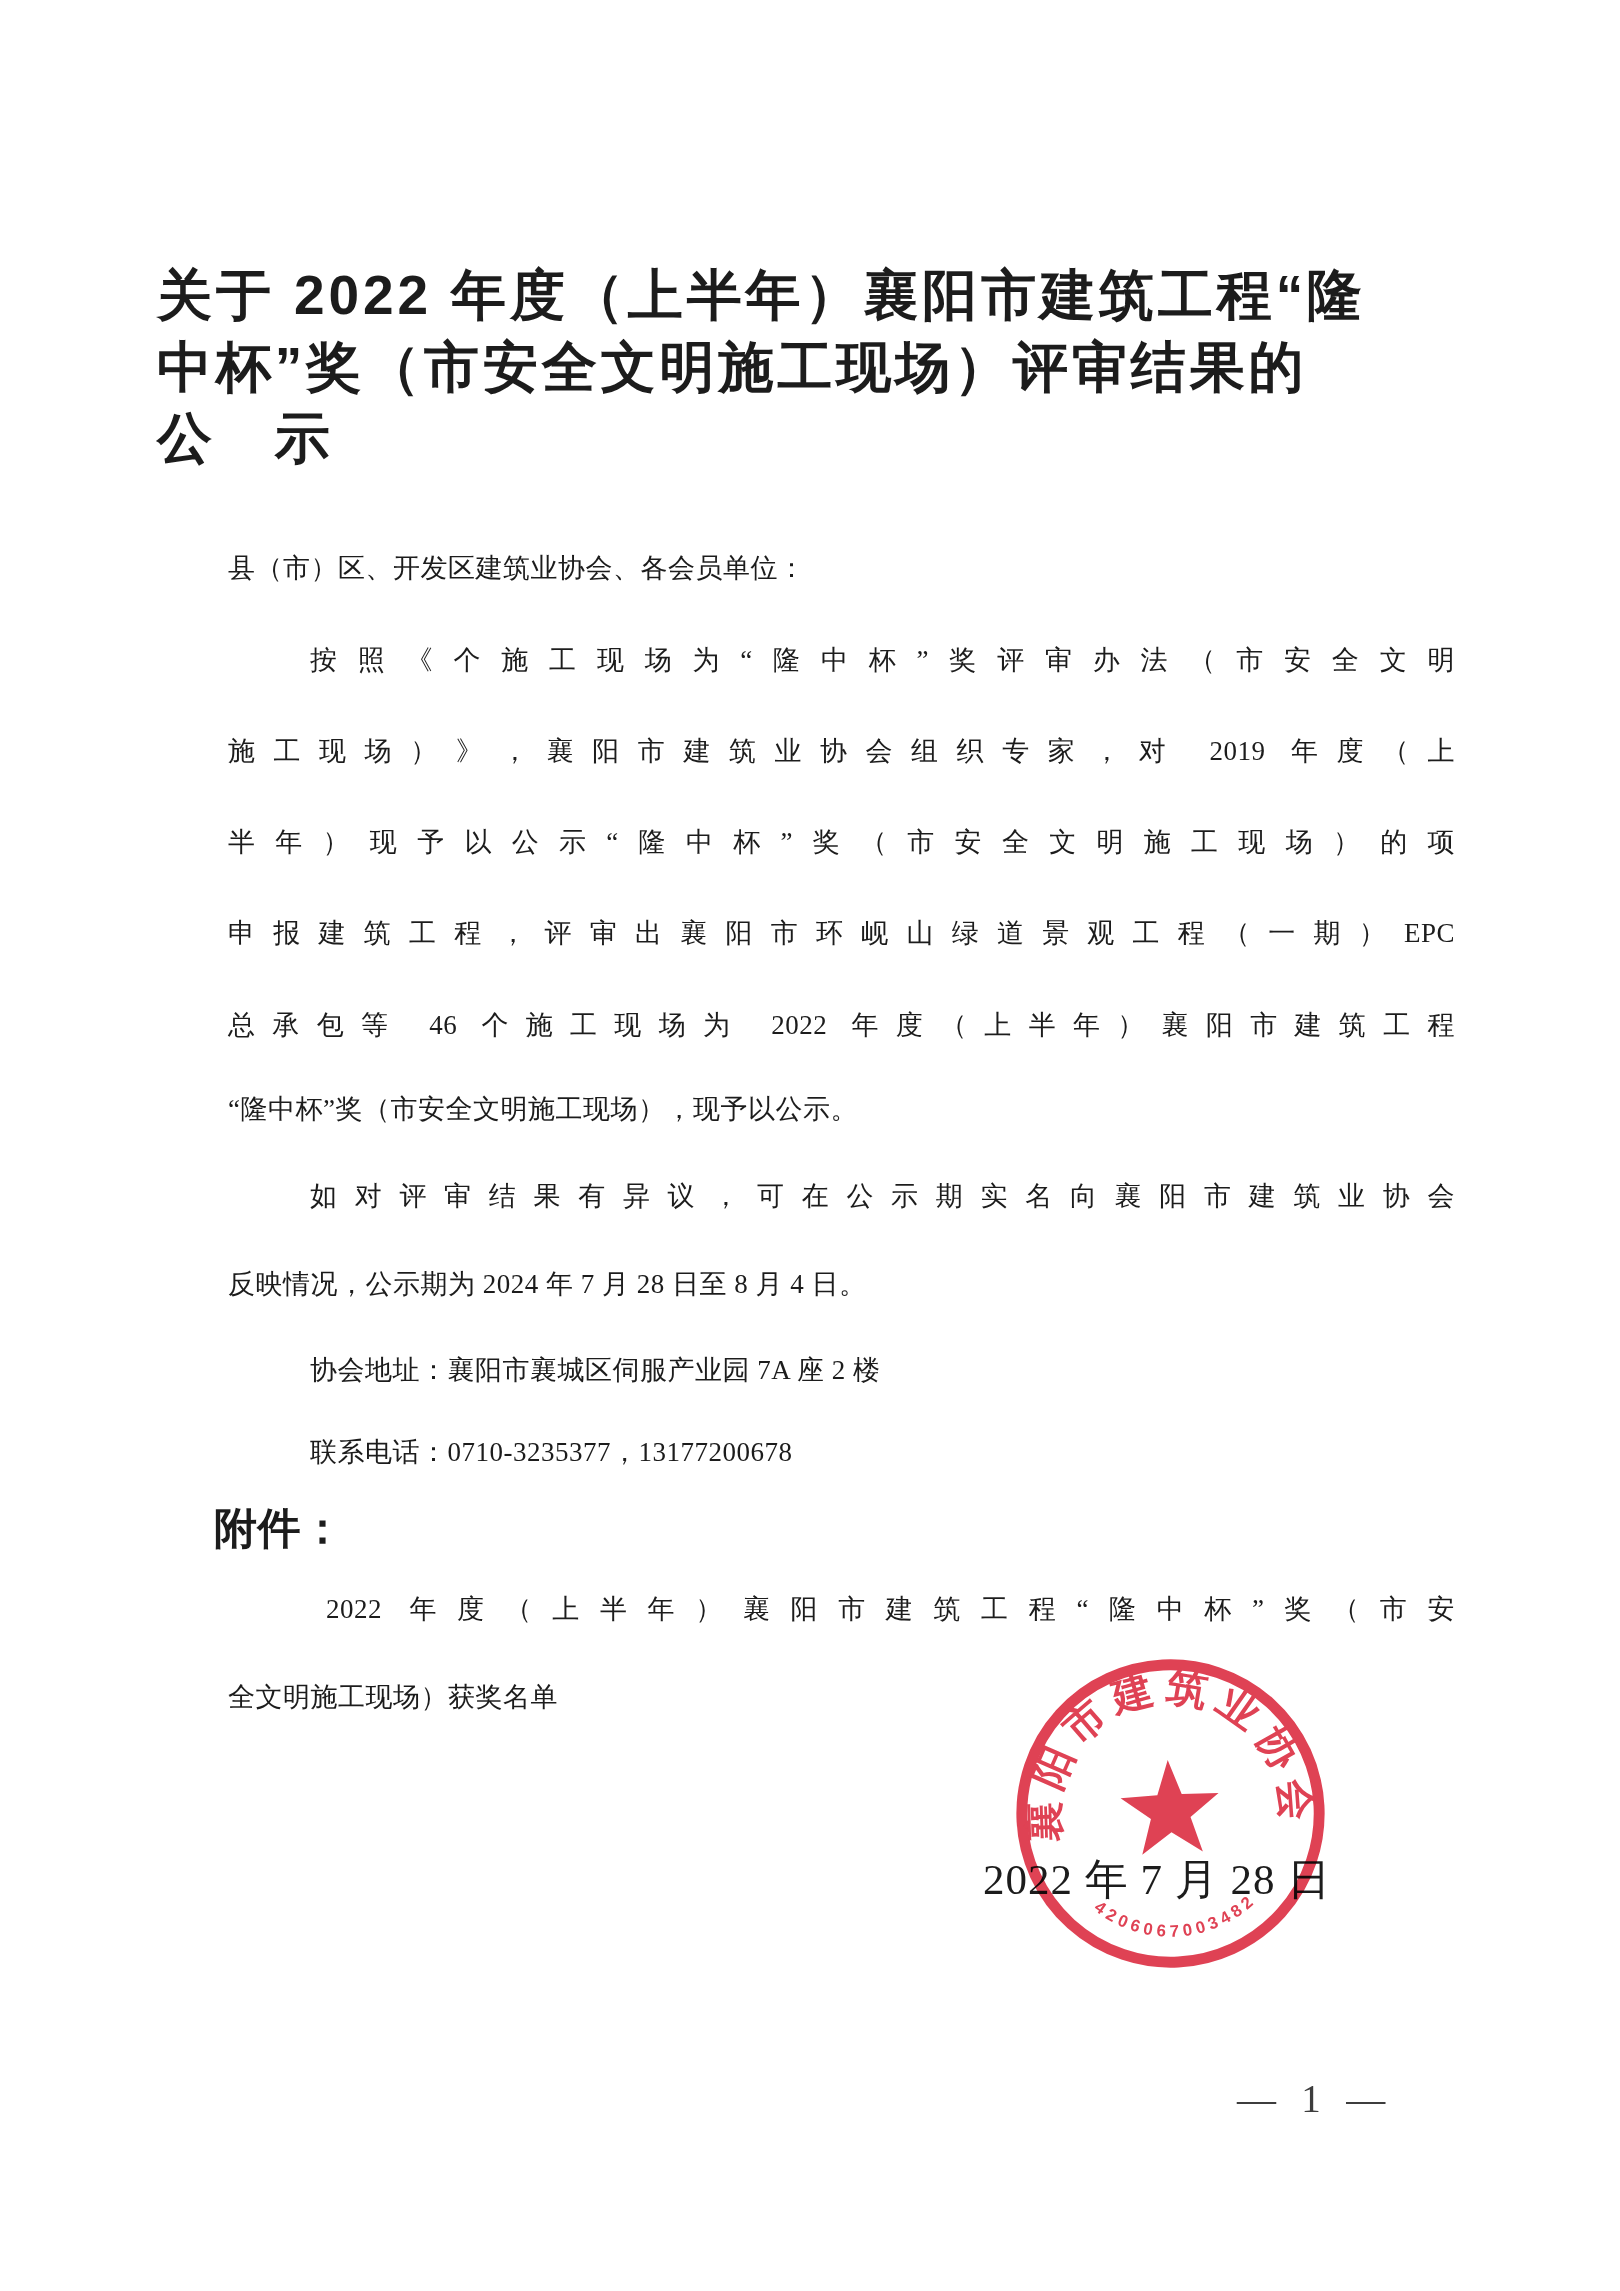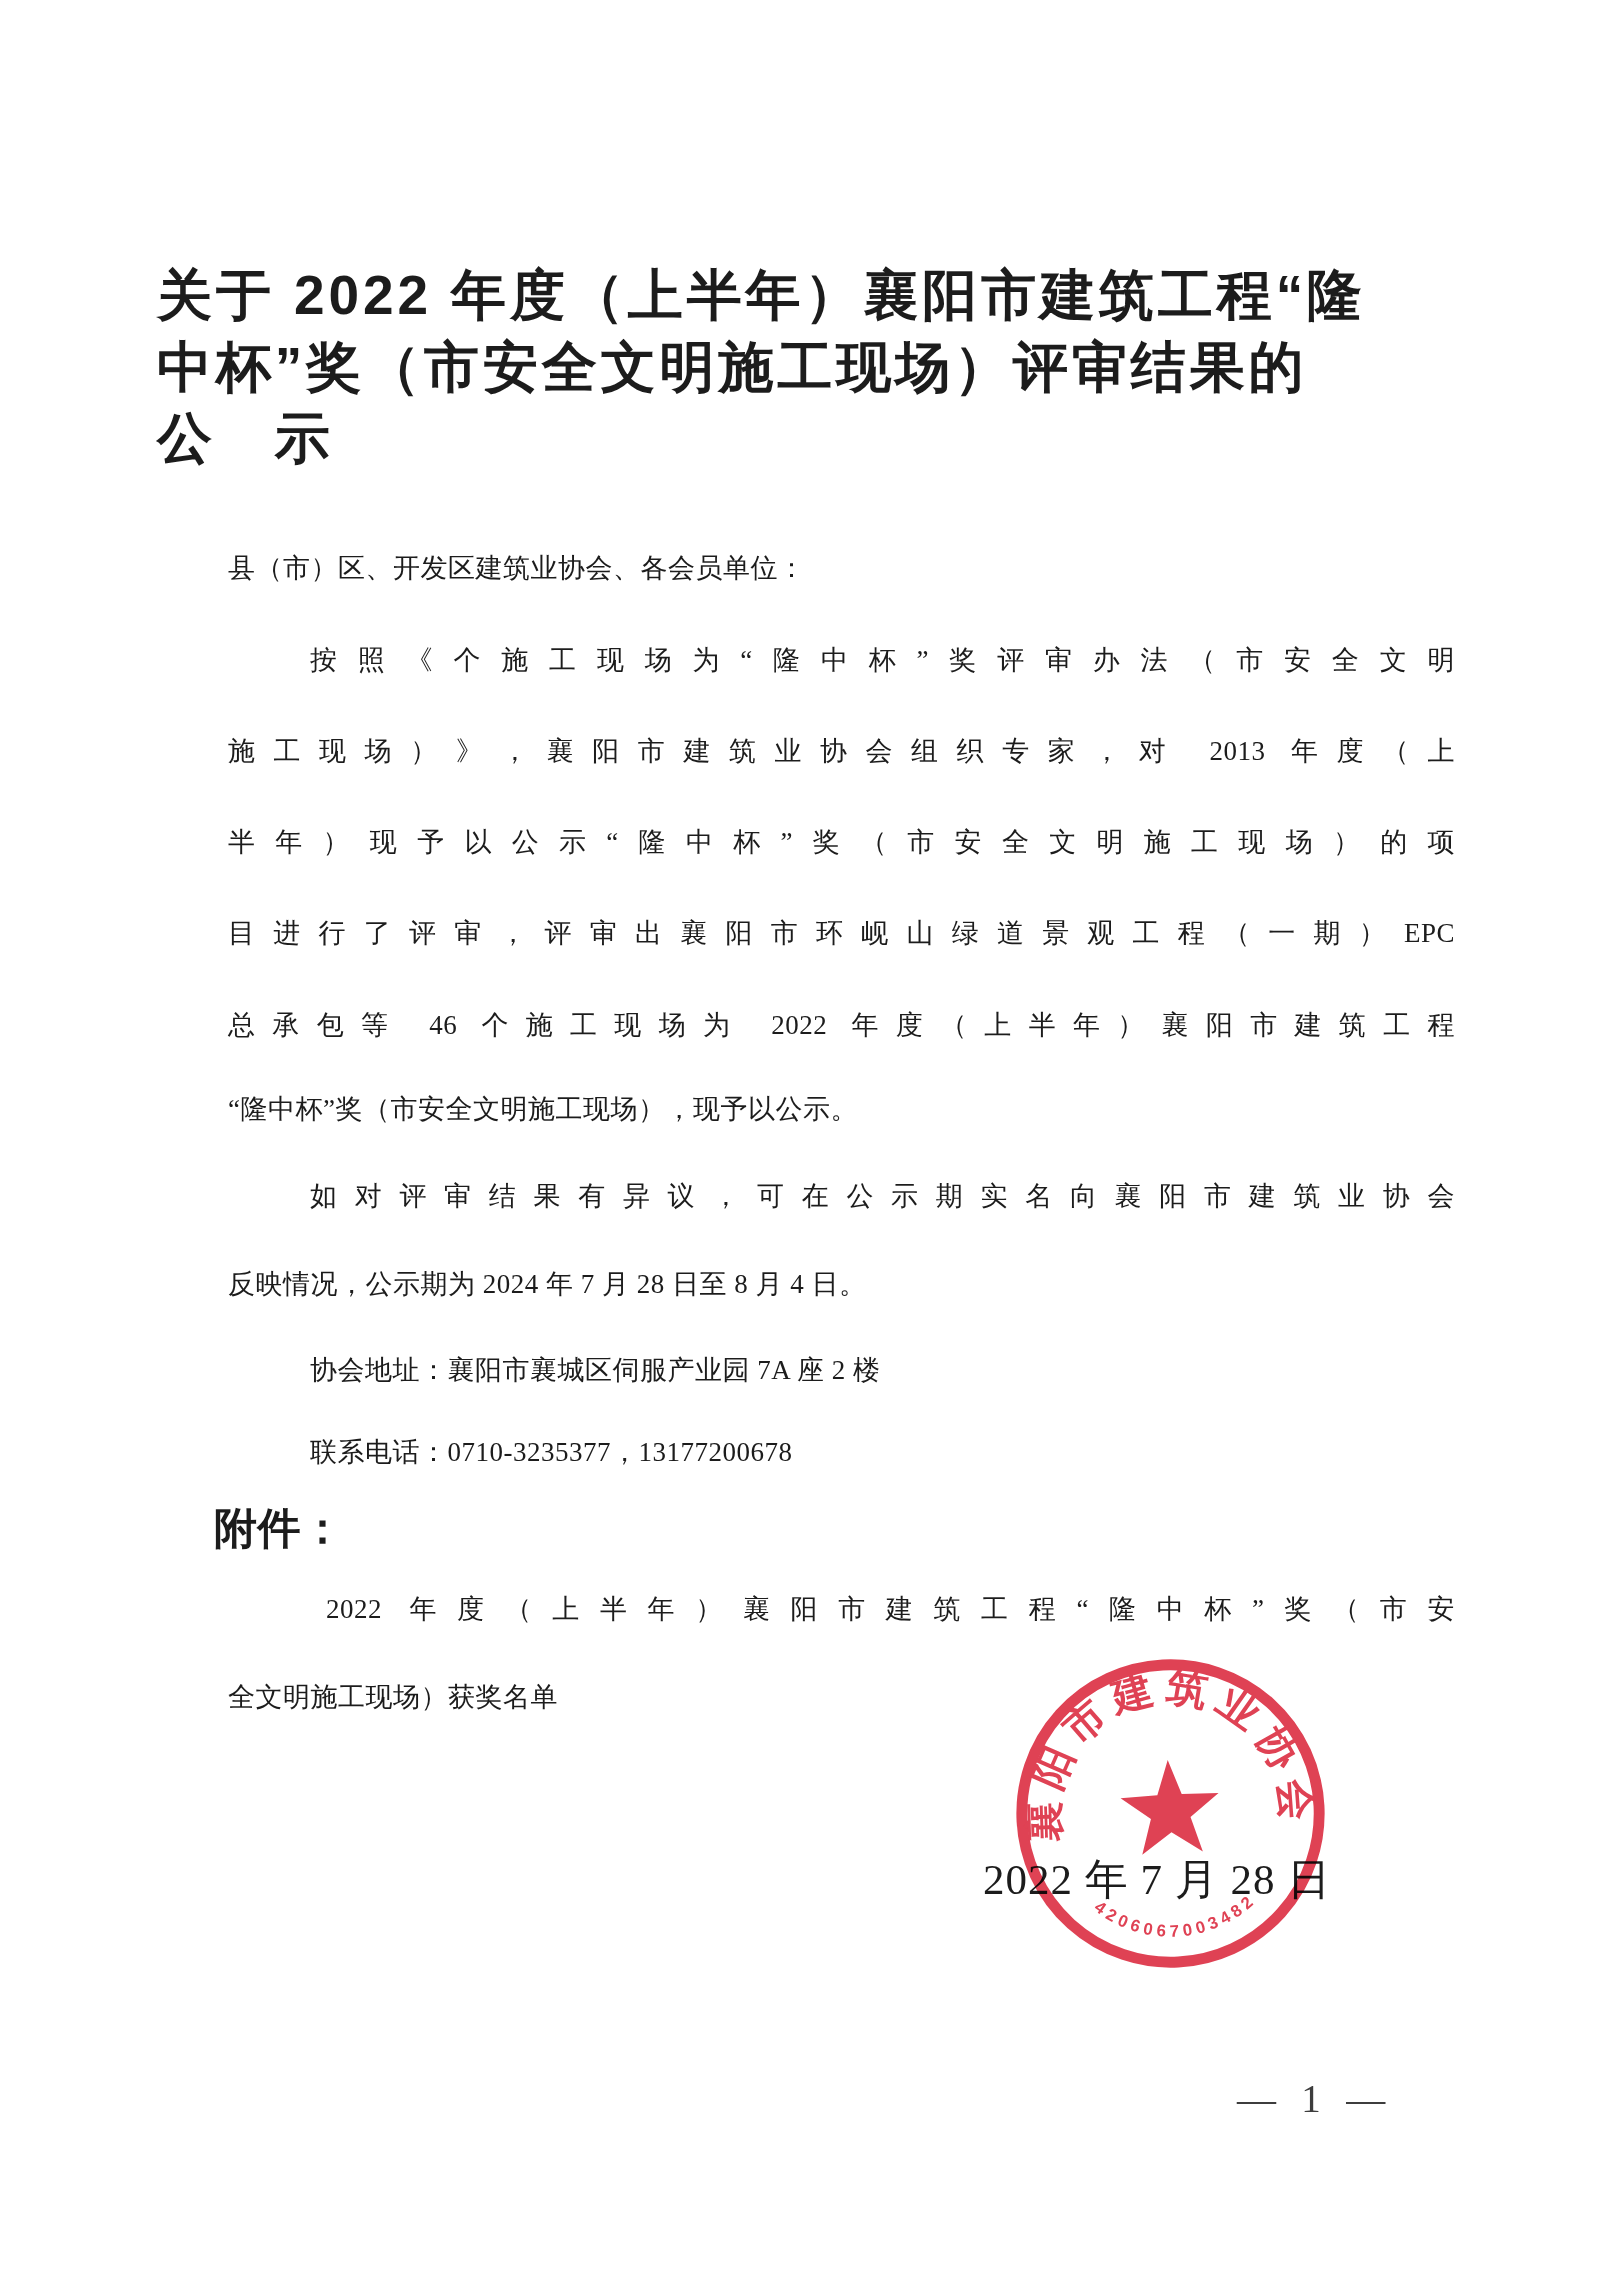--- a/index.html
+++ b/index.html
@@ -71,23 +71,23 @@
 <div>
   <div class="title-line" style="top:259px">关于 2022 年度（上半年）襄阳市建筑工程“隆</div>
   <div class="title-line" style="top:331px">中杯”奖（市安全文明施工现场）评审结果的</div>
   <div class="title-line" style="top:402px">公　示</div>
 </div>
 
 <div>
   <div class="line" style="top:553px">县（市）区、开发区建筑业协会、各会员单位：</div>
 
   <div class="line just ind2" style="top:645px">按照《个施工现场为“隆中杯”奖评审办法（市安全文明</div>
-  <div class="line just" style="top:736px">施工现场）》，襄阳市建筑业协会组织专家，对 2013 年度（上</div>
+  <div class="line just" style="top:736px">施工现场）》，襄阳市建筑业协会组织专家，对 2019 年度（上</div>
   <div class="line just" style="top:827px">半年）现予以公示“隆中杯”奖（市安全文明施工现场）的项</div>
-  <div class="line just" style="top:918px">目进行了评审，评审出襄阳市环岘山绿道景观工程（一期）EPC</div>
+  <div class="line just" style="top:918px">申报建筑工程，评审出襄阳市环岘山绿道景观工程（一期）EPC</div>
   <div class="line just" style="top:1010px">总承包等 46 个施工现场为 2022 年度（上半年）襄阳市建筑工程</div>
   <div class="line" style="top:1094px">“隆中杯”奖（市安全文明施工现场），现予以公示。</div>
 
   <div class="line just ind2" style="top:1181px">如对评审结果有异议，可在公示期实名向襄阳市建筑业协会</div>
   <div class="line" style="top:1269px">反映情况，公示期为 2024 年 7 月 28 日至 8 月 4 日。</div>
 
   <div class="line ind2" style="top:1355px">协会地址：襄阳市襄城区伺服产业园 7A 座 2 楼</div>
   <div class="line ind2" style="top:1437px">联系电话：0710-3235377，13177200678</div>
 
   <div class="line attachment-label" style="top:1504px">附件：</div>

